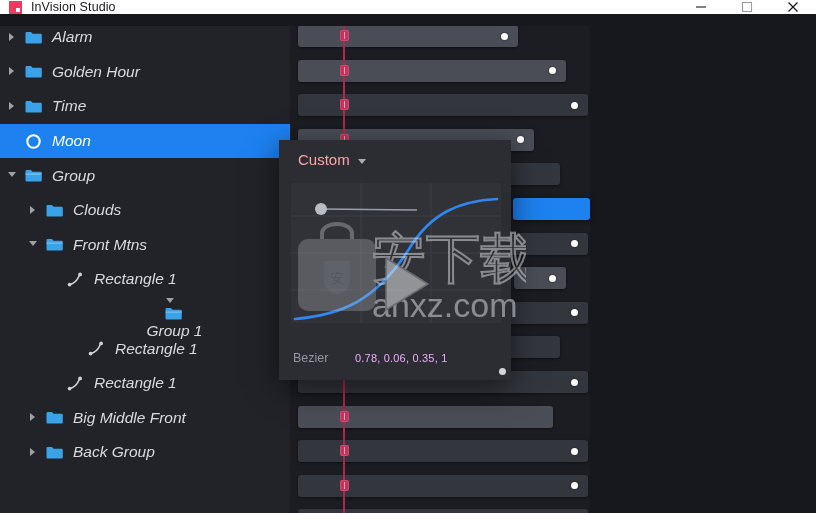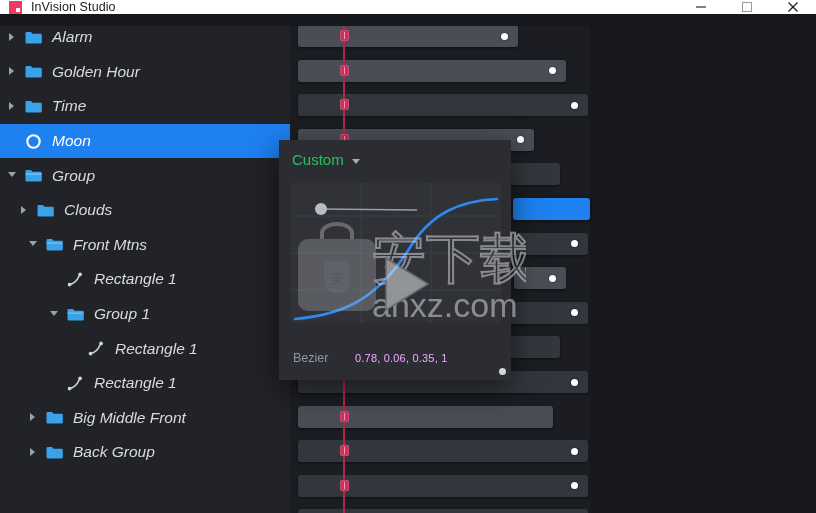--- a/index.html
+++ b/index.html
@@ -194,22 +194,22 @@
     height: 240px;
     background: #2b2d33;
     z-index: 40;
     box-shadow: 0 8px 28px rgba(0,0,0,.55);
     overflow: hidden;
   }
   .pop-head {
     height: 38px;
     display: flex;
     align-items: center;
-    padding-left: 13px;
-    color: #22c55e;
+    padding-left: 19px;
+    color: #fca5a5;
     font-size: 15px;
   }
   .pop-caret {
     margin-left: 8px;
     border-top: 5px solid #a7abb3;
     border-left: 4px solid transparent;
     border-right: 4px solid transparent;
     display: inline-block;
     position: relative;
     top: 2px;
@@ -378,21 +378,21 @@
         <div class="layer-row" style="padding-left: 8px;">
           <span class="arrow down"></span>
           <span class="ico">
             <svg width="17" height="13" viewBox="0 0 17 13">
               <path d="M0.5 2.2 a1.2 1.2 0 0 1 1.2 -1.2 h4.2 l1.7 1.8 h8 a1.2 1.2 0 0 1 1.2 1.2 v7.2 a1.2 1.2 0 0 1 -1.2 1.2 h-13.9 a1.2 1.2 0 0 1 -1.2 -1.2 z" fill="#3aa2e8"></path>
               <path d="M0.6 4.6 h15.8 v1.1 h-15.8 z" fill="#7fc6f2"></path>
             </svg>
           </span>
           <span class="lname">Group</span>
         </div>
-        <div class="layer-row" style="padding-left: 20px; text-align: center;">
+        <div class="layer-row" style="padding-left: 29px; text-align: center;">
           <span class="arrow right"></span>
           <span class="ico">
             <svg width="17" height="13" viewBox="0 0 17 13">
               <path d="M0.5 2.2 a1.2 1.2 0 0 1 1.2 -1.2 h4.2 l1.7 1.8 h8 a1.2 1.2 0 0 1 1.2 1.2 v7.2 a1.2 1.2 0 0 1 -1.2 1.2 h-13.9 a1.2 1.2 0 0 1 -1.2 -1.2 z" fill="#3aa2e8"></path>
             </svg>
           </span>
           <span class="lname">Clouds</span>
         </div>
         <div class="layer-row" style="padding-left: 29px;">
           <span class="arrow down"></span>
@@ -408,21 +408,21 @@
           <span class="arrow none"></span>
           <span class="ico">
             <svg width="17" height="15" viewBox="0 0 17 15">
               <path d="M2.8 12.4 C 4.5 12.2, 9.2 10.6, 12.4 3.4" fill="none" stroke="#cfd2d8" stroke-width="1.5" stroke-linecap="round"></path>
               <circle cx="2.6" cy="12.6" r="1.9" fill="#cfd2d8"></circle>
               <circle cx="13.1" cy="2.4" r="1.9" fill="#cfd2d8"></circle>
             </svg>
           </span>
           <span class="lname">Rectangle 1</span>
         </div>
-        <div class="layer-row" style="padding-left: 50px;">
+        <div class="layer-row" style="padding-left: 50px; flex-direction: column;">
           <span class="arrow down"></span>
           <span class="ico">
             <svg width="17" height="13" viewBox="0 0 17 13">
               <path d="M0.5 2.2 a1.2 1.2 0 0 1 1.2 -1.2 h4.2 l1.7 1.8 h8 a1.2 1.2 0 0 1 1.2 1.2 v7.2 a1.2 1.2 0 0 1 -1.2 1.2 h-13.9 a1.2 1.2 0 0 1 -1.2 -1.2 z" fill="#3aa2e8"></path>
               <path d="M0.6 4.6 h15.8 v1.1 h-15.8 z" fill="#7fc6f2"></path>
             </svg>
           </span>
           <span class="lname">Group 1</span>
         </div>
         <div class="layer-row" style="padding-left: 71px;">

